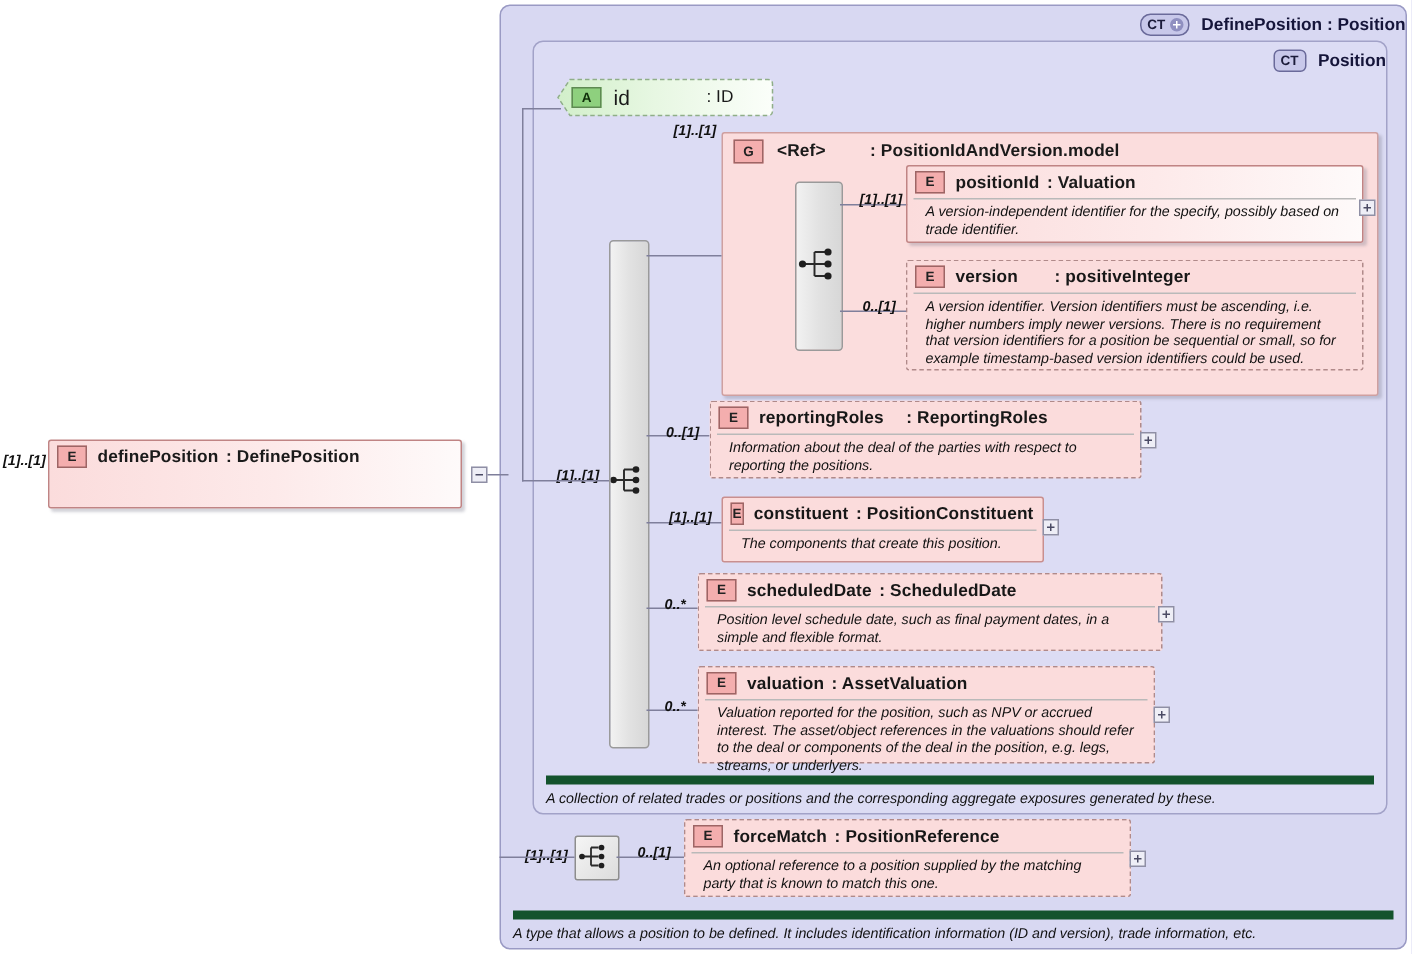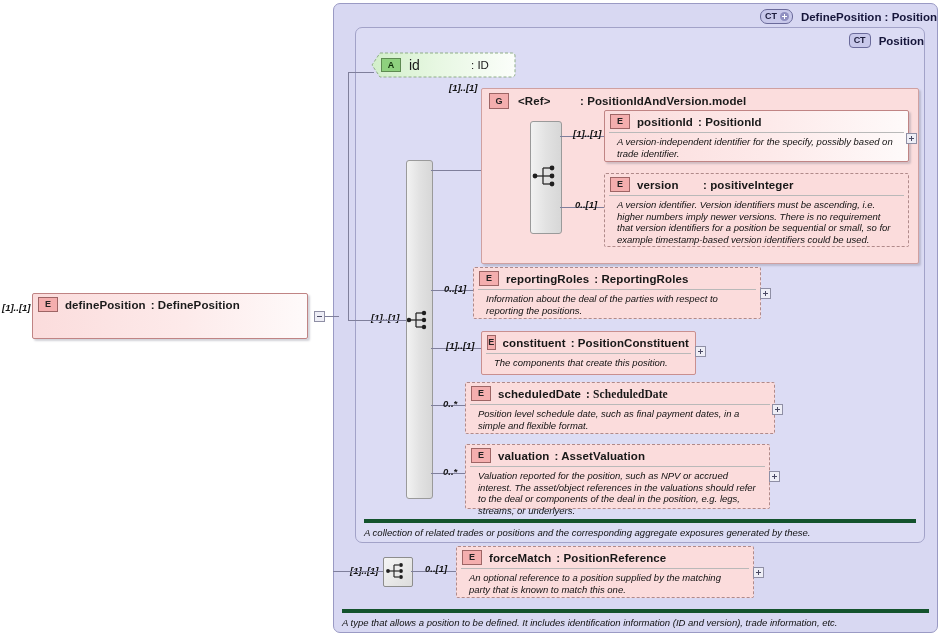--- a/index.html
+++ b/index.html
@@ -138,21 +138,21 @@
     padding:5px 0 0 7px;
     font-weight:bold;font-size:11.5px;
     color:#15153a;
     white-space:nowrap;
     justify-content:flex-end;
   }
   .ct-foot{
     position:absolute;left:8px;right:8px;bottom:4px;
     font-style:italic;font-size:9.5px;
     color:#111;
-    border-top:4px solid #14532d;
+    border-top:6px solid #14532d;
     padding-top:4px;
     white-space:nowrap;
   }
 
   
   .card{
     position:absolute;
     font-style:italic;
     font-size:9.5px;
     color:#111;
@@ -257,21 +257,21 @@
   <circle cx="20" cy="20" r="2.4" fill="#1f1f1f"></circle>
 </svg>
 
 <div class="hline" style="left:560px;top:136px;width:45px;"></div>
 <div class="hline" style="left:560px;top:207px;width:45px;"></div>
 
 <div class="node e-white shadow" style="left:604px;top:110px;width:305px;height:52px;">
   <div class="title">
     <span class="badge badge-e">E</span>
     <span class="nm">positionId</span>
-    <span class="tp" style="margin-left:5px;">: PositionId</span>
+    <span class="tp" style="margin-left:5px;">: Valuation</span>
   </div>
   <div class="doc">A version-independent identifier for the specify, possibly based on trade identifier.</div>
 </div>
 <div class="card" style="left:573px;top:128px;">[1]..[1]</div>
 <div class="toggle plus" style="left:906px;top:133px;"></div>
 
 <div class="node e-box dashed" style="left:604px;top:173px;width:305px;height:74px;">
   <div class="title">
     <span class="badge badge-e">E</span>
     <span class="nm" style="min-width:66px;">version</span>
@@ -303,21 +303,21 @@
 
 <div class="hline" style="left:431px;top:290px;width:42px;"></div>
 <div class="hline" style="left:431px;top:348px;width:50px;"></div>
 <div class="hline" style="left:431px;top:405px;width:42px;"></div>
 <div class="hline" style="left:431px;top:473px;width:42px;"></div>
 
 <div class="node e-box dashed" style="left:473px;top:267px;width:288px;height:52px;">
   <div class="title">
     <span class="badge badge-e">E</span>
     <span class="nm">reportingRoles</span>
-    <span class="tp" style="margin-left:5px;">: ReportingRoles</span>
+    <span class="tp" style="margin-left:15px;">: ReportingRoles</span>
   </div>
   <div class="doc">Information about the deal of the parties with respect to reporting the positions.</div>
 </div>
 <div class="card" style="left:444px;top:283px;">0..[1]</div>
 <div class="toggle plus" style="left:760px;top:288px;"></div>
 
 <div class="node e-box solid" style="left:481px;top:331px;width:215px;height:44px;">
   <div class="title">
     <span class="badge badge-e">E</span>
     <span class="nm">constituent</span>
@@ -325,21 +325,21 @@
   </div>
   <div class="doc">The components that create this position.</div>
 </div>
 <div class="card" style="left:446px;top:340px;">[1]..[1]</div>
 <div class="toggle plus" style="left:695px;top:346px;"></div>
 
 <div class="node e-box dashed" style="left:465px;top:382px;width:310px;height:52px;">
   <div class="title">
     <span class="badge badge-e">E</span>
     <span class="nm">scheduledDate</span>
-    <span class="tp" style="margin-left:5px;font-family:Liberation Serif, serif;">: ScheduledDate</span>
+    <span class="tp" style="margin-left:5px;">: ScheduledDate</span>
   </div>
   <div class="doc">Position level schedule date, such as final payment dates, in a simple and flexible format.</div>
 </div>
 <div class="card" style="left:443px;top:398px;">0..*</div>
 <div class="toggle plus" style="left:772px;top:404px;"></div>
 
 <div class="node e-box dashed" style="left:465px;top:444px;width:305px;height:65px;">
   <div class="title">
     <span class="badge badge-e">E</span>
     <span class="nm">valuation</span>

